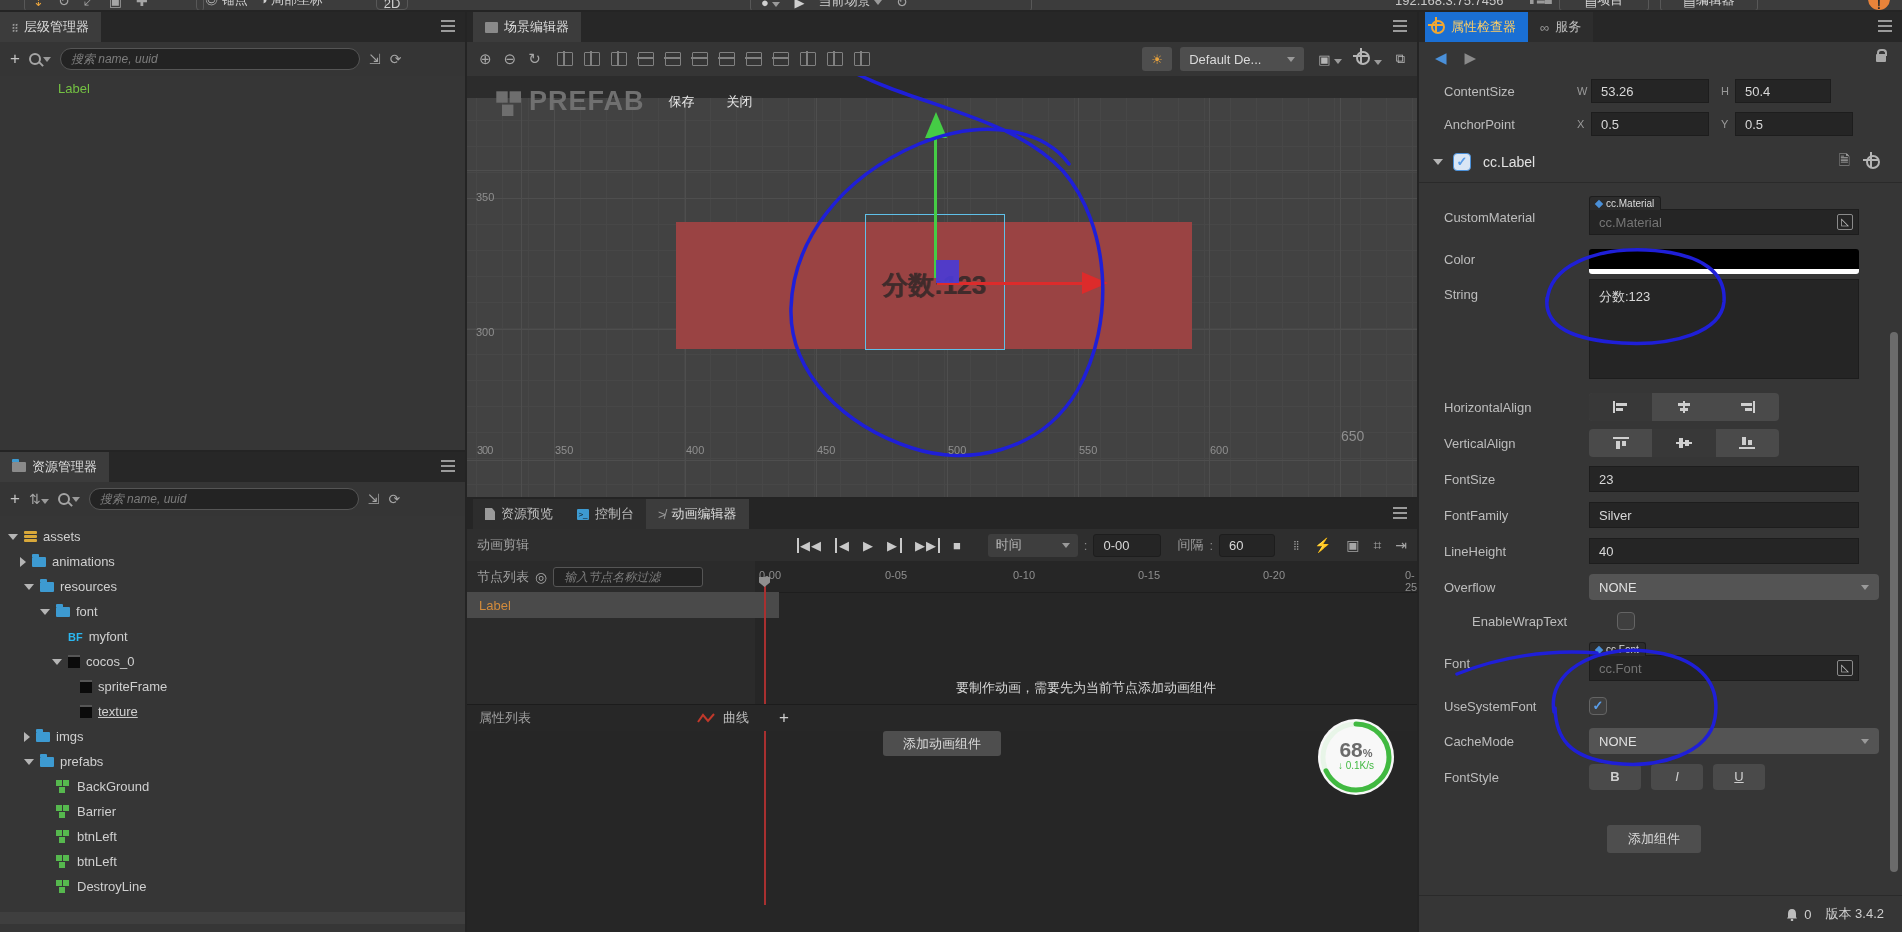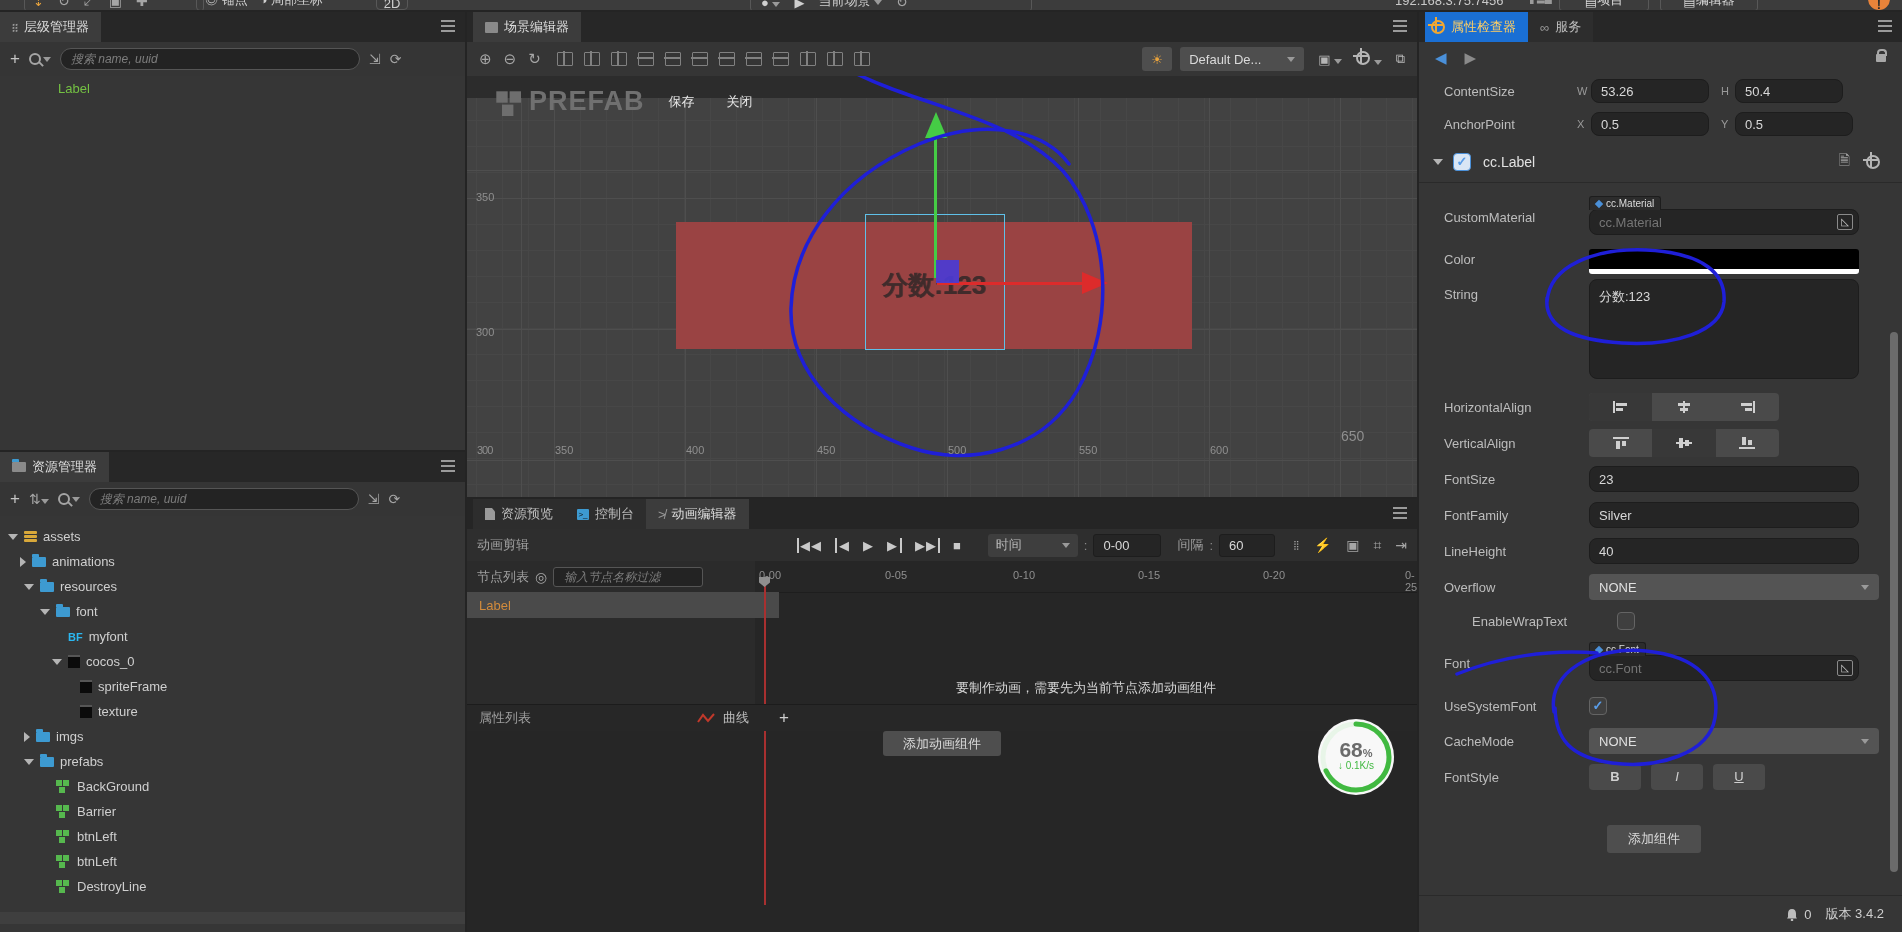--- a/index.html
+++ b/index.html
@@ -21,21 +21,21 @@
   .row{display:flex;align-items:center;height:25px;gap:6px;}
   .folder{width:14px;height:10px;background:#3d9ad1;border-radius:1px;position:relative;display:inline-block;flex:none;}
   .folder::before{content:"";position:absolute;top:-3px;left:0;width:7px;height:3px;background:#3d9ad1;border-radius:1px 1px 0 0;}
   .cubes{width:6px;height:6px;background:currentColor;display:inline-block;box-shadow:7px 0 0 currentColor,3px 7px 0 currentColor;margin:0 9px 7px 0;color:#56b84e;flex:none;}
   .db{width:13px;height:3px;background:#d8a83a;display:inline-block;box-shadow:0 4px 0 #d8a83a,0 8px 0 #d8a83a;margin-bottom:8px;border-radius:1px;flex:none;}
   .thumb{width:12px;height:11px;background:#0b0b0b;border-top:2px solid #565656;display:inline-block;flex:none;}
   .bf{color:#2bb7f0;font-weight:bold;font-size:11px;flex:none;}
   .green{color:#74c143;}
   .white{color:#cfcfcf;}
   input,textarea{font-family:"Liberation Sans",sans-serif;outline:none;box-sizing:border-box;}
-  .field{background:#252525;border:1px solid #1d1d1d;border-radius:8px;color:#d8d8d8;height:26px;padding:0 9px;font-size:13px;width:100%;}
+  .field{background:#252525;border:1px solid #1d1d1d;border-radius:0;color:#d8d8d8;height:26px;padding:0 9px;font-size:13px;width:100%;}
   .dropdown{background:#545454;border-radius:4px;height:26px;display:flex;align-items:center;padding:0 10px;color:#e0e0e0;justify-content:space-between;}
   .insrow{position:relative;height:36px;display:flex;align-items:center;}
   .inslabel{position:absolute;left:25px;color:#bdbdbd;font-size:13px;}
   .insfield{position:absolute;left:170px;width:270px;}
   .cb{width:18px;height:18px;border-radius:4px;background:#3f3f3f;border:1px solid #646464;box-sizing:border-box;color:#5a9de8;font-weight:bold;font-size:13px;line-height:16px;text-align:center;}
   .objtag{position:absolute;top:-13px;left:0;background:#2c2c2c;border:1px solid #1d1d1d;border-bottom:none;border-radius:3px 3px 0 0;font-size:10px;color:#ddd;padding:1px 6px;display:flex;gap:4px;align-items:center;}
   .diamond{width:6px;height:6px;background:#4a90d9;transform:rotate(45deg);display:inline-block;}
   .picker{position:absolute;right:6px;top:5px;width:14px;height:14px;border:1px solid #8a8a8a;border-radius:2px;color:#cfcfcf;font-size:10px;line-height:13px;text-align:center;}
   .alignbtns{display:flex;background:#4a4a4a;border-radius:4px;overflow:hidden;width:190px;height:28px;}
   .abtn{flex:1;display:flex;align-items:center;justify-content:center;}
@@ -154,21 +154,21 @@
       </div>
     <div class="row" style="padding-left:52px;">
         <span class="tri-down"></span>
         <span class="thumb"></span>
         <span class="white">cocos_0</span>
       </div>
     <div class="row" style="padding-left:80px;">
         <span class="thumb"></span>
         <span class="white">spriteFrame</span>
       </div>
-    <div class="row" style="padding-left:80px;">
+    <div class="row" style="padding-left:80px;text-decoration:underline;">
         <span class="thumb"></span>
         <span class="white">texture</span>
       </div>
     <div class="row" style="padding-left:24px;">
         <span class="tri-right"></span>
         <span class="folder"></span>
         <span class="white">imgs</span>
       </div>
     <div class="row" style="padding-left:24px;">
         <span class="tri-down"></span>
@@ -388,21 +388,21 @@
     <span class="lock"></span>
   </div>
 
   <div style="position:absolute;left:0;top:64px;right:0;">
     
     <div class="insrow" style="height:30px;">
       <span class="inslabel">ContentSize</span>
       <span style="position:absolute;left:158px;color:#9a9a9a;font-size:11px;">W</span>
       <input class="field" style="position: absolute; left: 172px; width: 118px; height: 24px;" value="53.26">
       <span style="position:absolute;left:302px;color:#9a9a9a;font-size:11px;">H</span>
-      <input class="field" style="position: absolute; left: 316px; width: 108px; height: 24px;" value="50.4">
+      <input class="field" style="position: absolute; left: 316px; width: 96px; height: 24px;" value="50.4">
     </div>
     
     <div class="insrow" style="height:36px;">
       <span class="inslabel">AnchorPoint</span>
       <span style="position:absolute;left:158px;color:#9a9a9a;font-size:11px;">X</span>
       <input class="field" style="position: absolute; left: 172px; width: 118px; height: 24px;" value="0.5">
       <span style="position:absolute;left:302px;color:#9a9a9a;font-size:11px;">Y</span>
       <input class="field" style="position: absolute; left: 316px; width: 118px; height: 24px;" value="0.5">
     </div>
 

